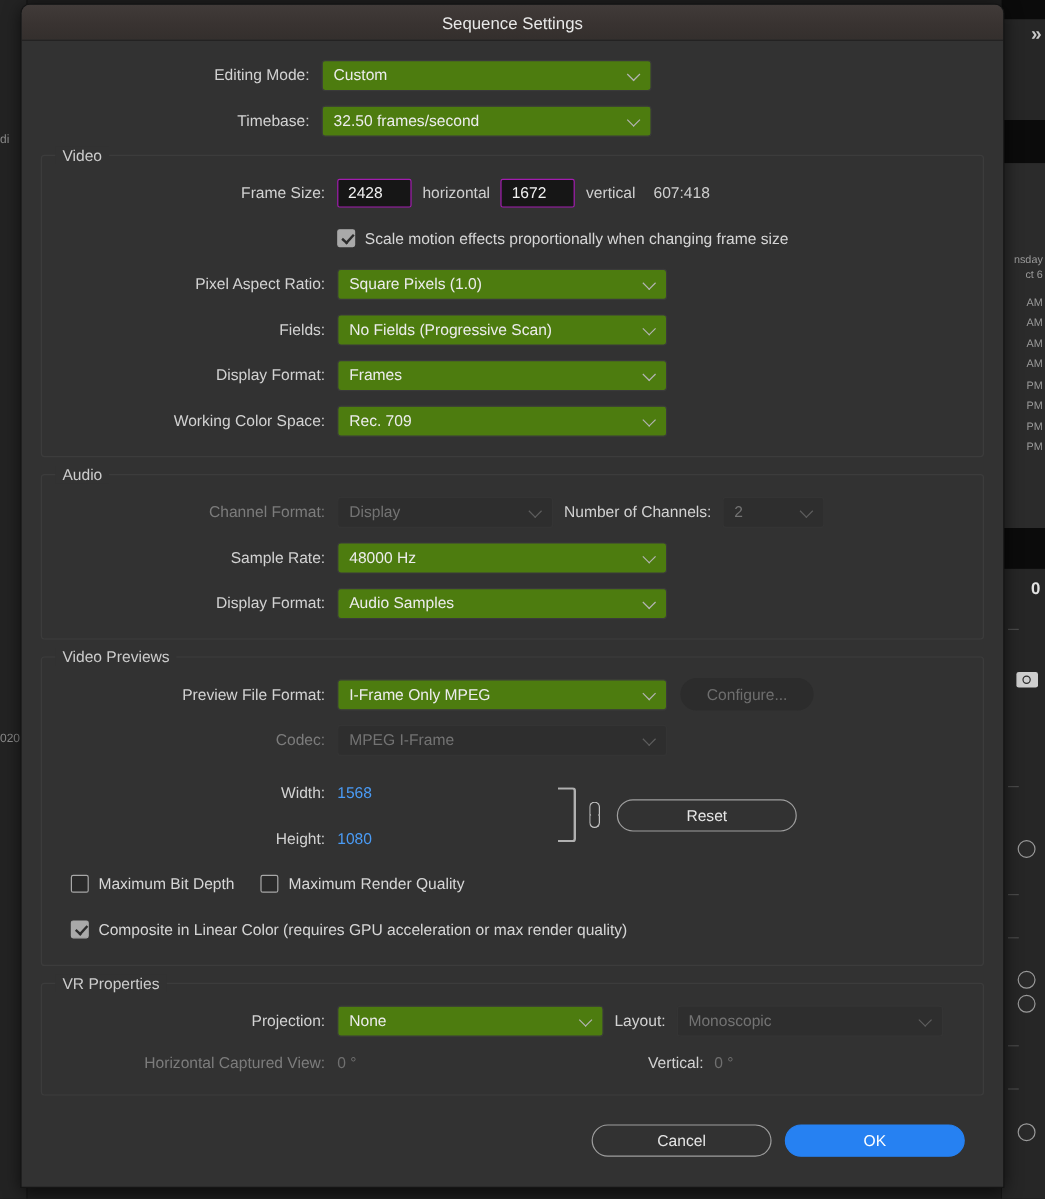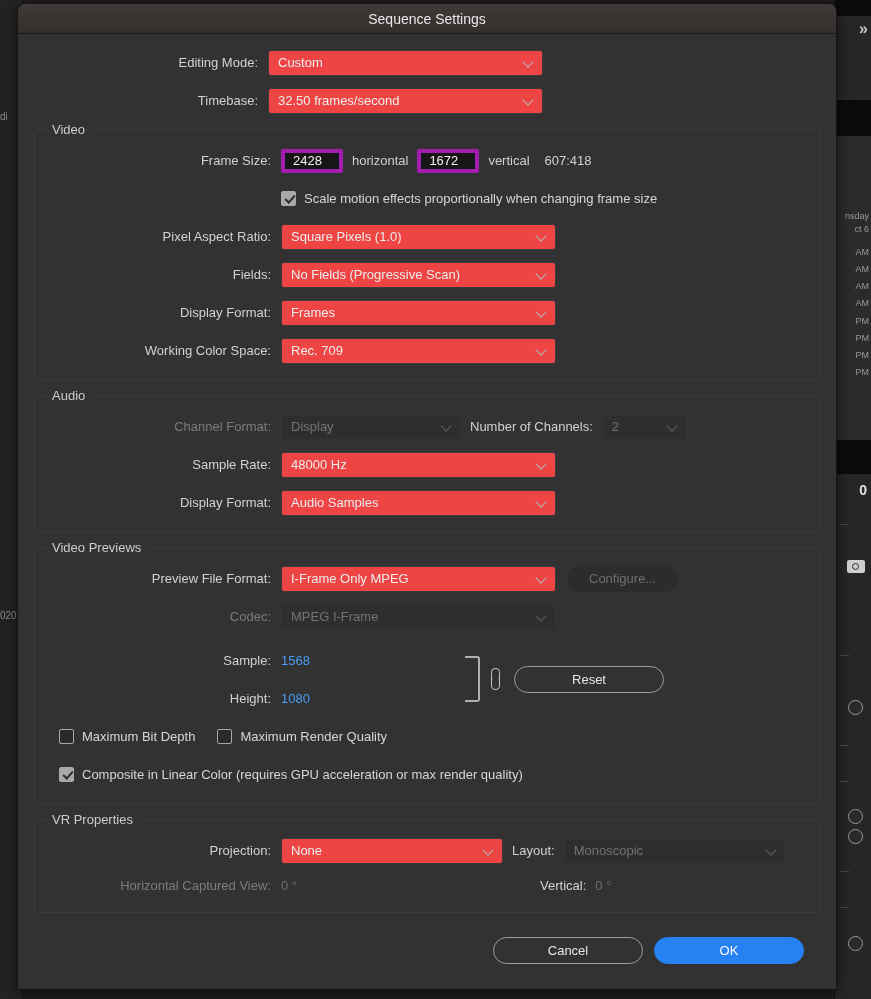--- a/index.html
+++ b/index.html
@@ -163,21 +163,21 @@
     font-size: 13px;
     flex: 0 0 auto;
     white-space: nowrap;
   }
   .row-label.dim { color: #7c7c7c; }
 
   
   .sel {
     position: relative;
     height: 26px;
-    background: #ef4444;
+    background: #4d7c0f;
     border: 1px solid #3a3a3a;
     border-radius: 3px;
     display: flex;
     align-items: center;
     padding: 0 26px 0 9px;
     box-sizing: border-box;
     color: #ececec;
     font-size: 13px;
     white-space: nowrap;
     cursor: pointer;
@@ -204,21 +204,21 @@
   }
   .w275 { width: 275px; }
   .w222 { width: 222px; }
   .w180 { width: 180px; }
   .w85  { width: 85px; }
 
   
   .txt {
     height: 24px;
     background: #161616;
-    border: 4px solid #a21caf;
+    border: 1px solid #a21caf;
     border-radius: 2px;
     color: #f2f2f2;
     font-size: 13px;
     display: flex;
     align-items: center;
     padding: 0 8px;
     box-sizing: border-box;
     cursor: text;
   }
   .w62 { width: 62px; }
@@ -536,21 +536,21 @@
       <div class="row">
         <div class="row-label dim">Codec:</div>
         <div class="sel w275 disabled">
           <span>MPEG I-Frame</span>
         </div>
       </div>
 
       <div class="wh-block">
         <div class="wh-fields">
           <div class="wh-row">
-            <div class="row-label" style="width:224px;">Sample:</div>
+            <div class="row-label" style="width:224px;">Width:</div>
             <span class="val-blue">1568</span>
           </div>
           <div class="wh-row">
             <div class="row-label" style="width:224px;">Height:</div>
             <span class="val-blue">1080</span>
           </div>
         </div>
         <div class="bracket" style="margin-left:118px;"></div>
         <div class="chain-ico"></div>
         <button class="btn wide">Reset</button>

